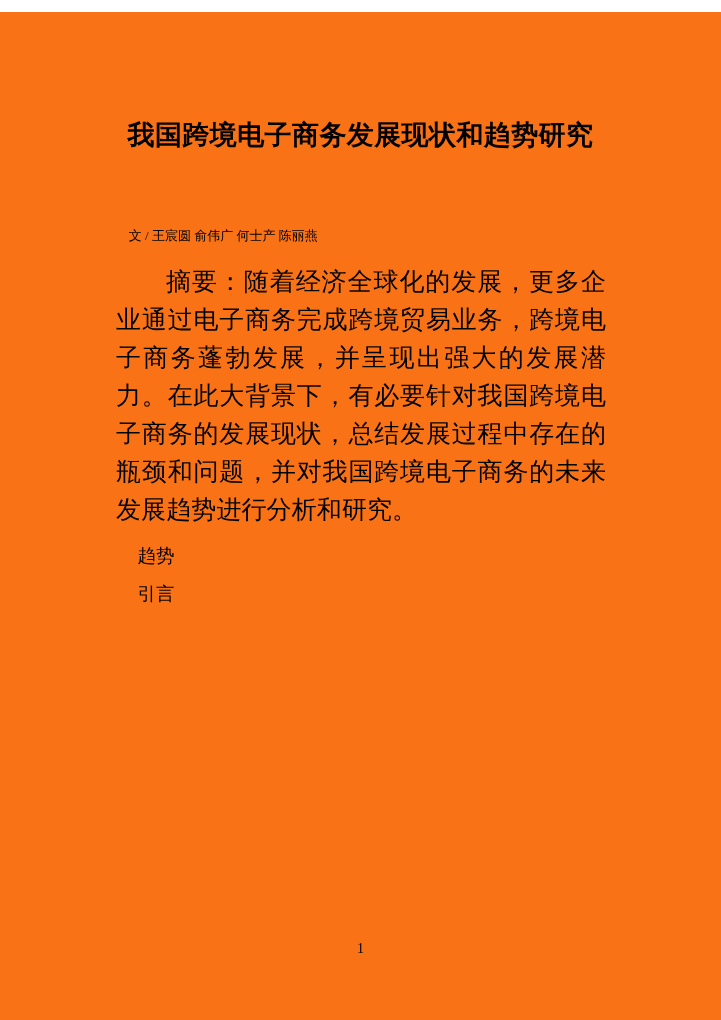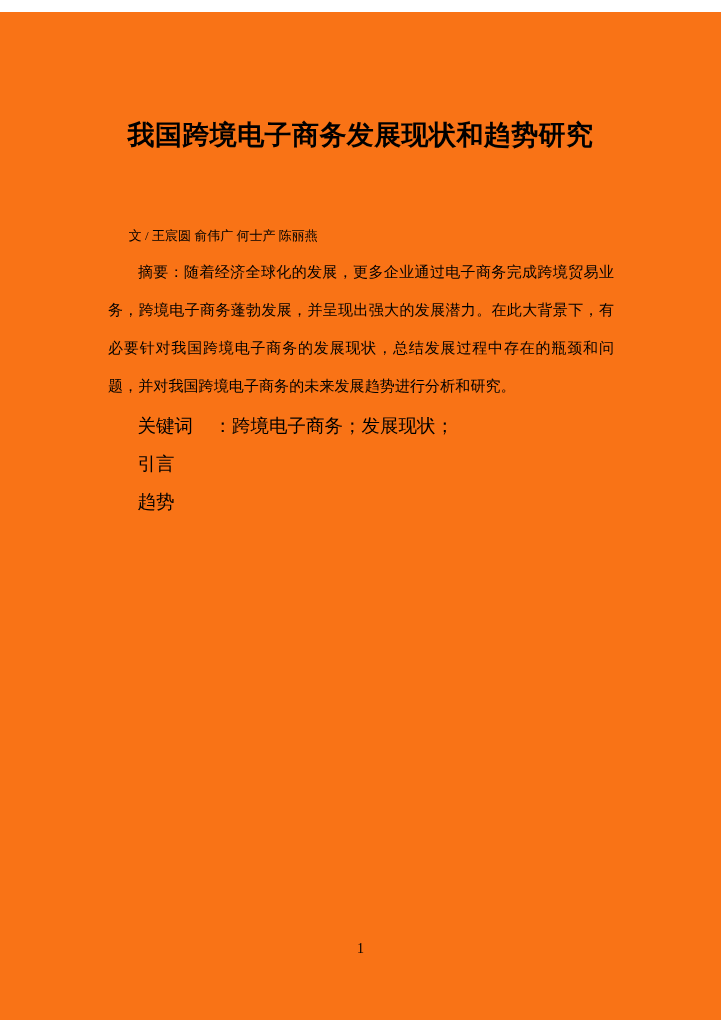--- a/index.html
+++ b/index.html
@@ -42,27 +42,26 @@
 
   
   .body-block {
     position: absolute;
     left: 108px;
     top: 205px;
     width: 506px;
   }
 
   .para {
-    font-size: 15px;
+    font-size: 25px;
     line-height: 38px;
     text-align: justify;
     text-justify: inter-character;
-    margin: 0;
+    margin: 8px;
     letter-spacing: 0.1px;
-    font-family: Liberation Mono, monospace;
   }
 
   .para.indent {
     text-indent: 2em;
   }
 
   .para.justify-all {
     text-align-last: justify;
   }
 
@@ -116,25 +115,24 @@
 <div id="page">
 
   <h1 class="doc-title">我国跨境电子商务发展现状和趋势研究</h1>
 
   <div class="body-block">
 
     <p class="author-line">文 / 王宸圆 俞伟广 何士产 陈丽燕</p>
 
     <p class="para indent">摘要：随着经济全球化的发展，更多企业通过电子商务完成跨境贸易业务，跨境电子商务蓬勃发展，并呈现出强大的发展潜力。在此大背景下，有必要针对我国跨境电子商务的发展现状，总结发展过程中存在的瓶颈和问题，并对我国跨境电子商务的未来发展趋势进行分析和研究。</p>
 
-    <p class="kw-line"><span>关键词</span><span class="kw-gap"></span><span>：</span><span>跨境电子商务；发展现状；</span></p>
+
+    <p class="short-line">趋势</p>
 
     <p class="short-line">引言</p>
-
-    <p class="short-line">趋势</p>
 
 
 
   </div>
 
   <div class="page-number">1</div>
 
 </div>
 
 </body></html>

